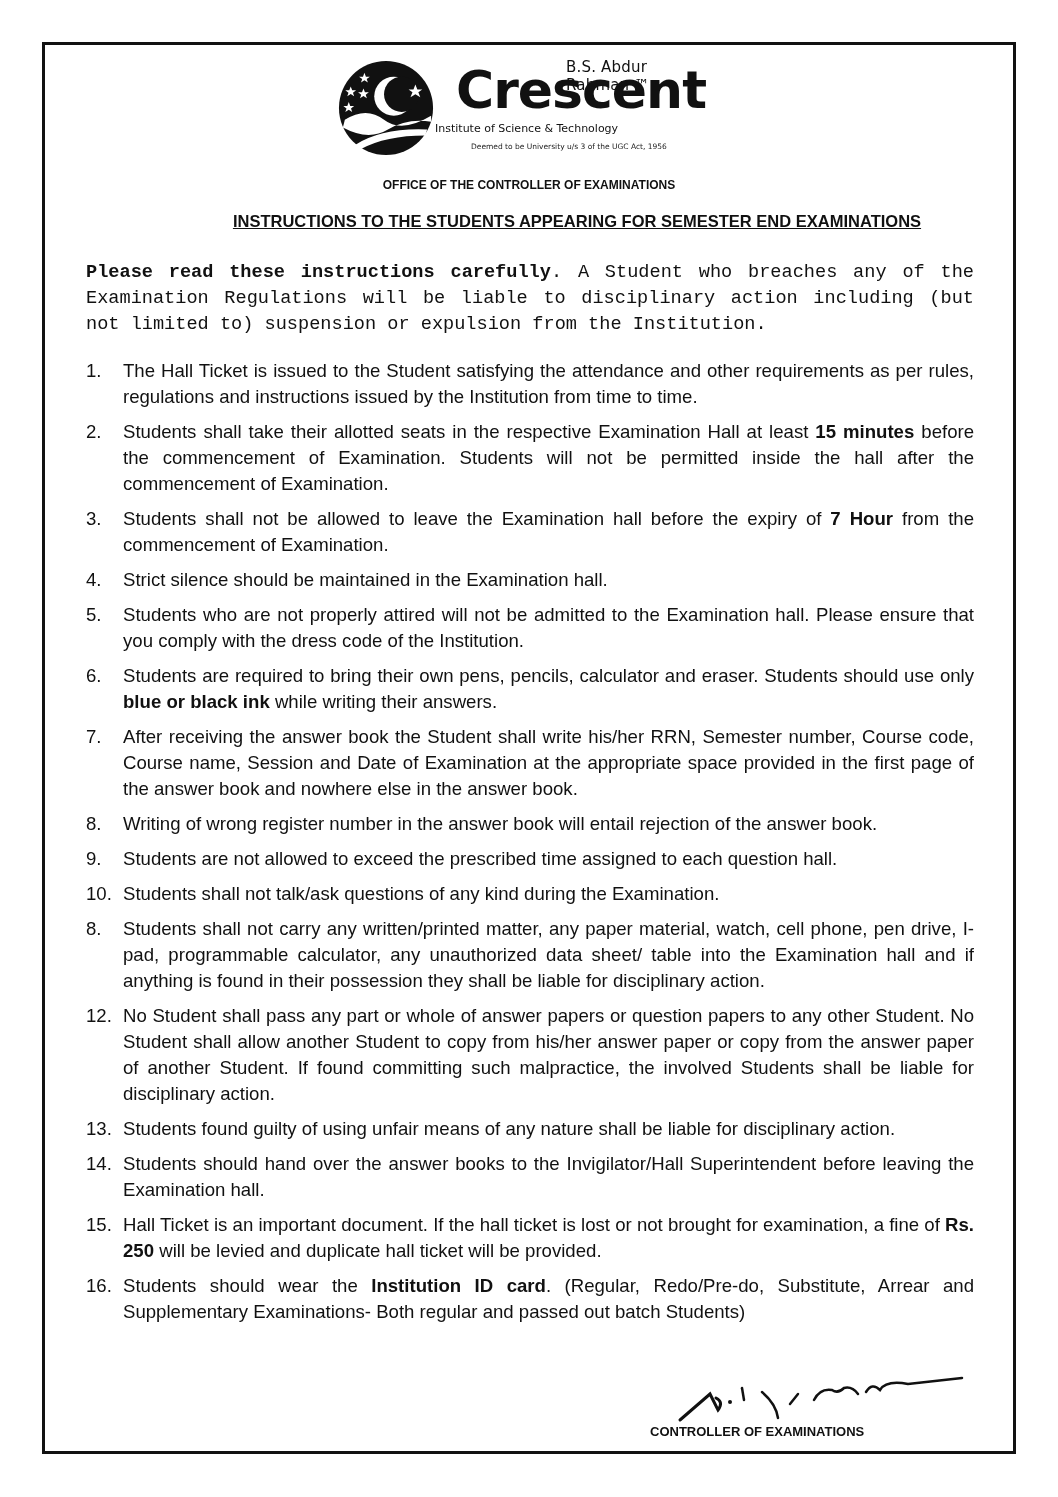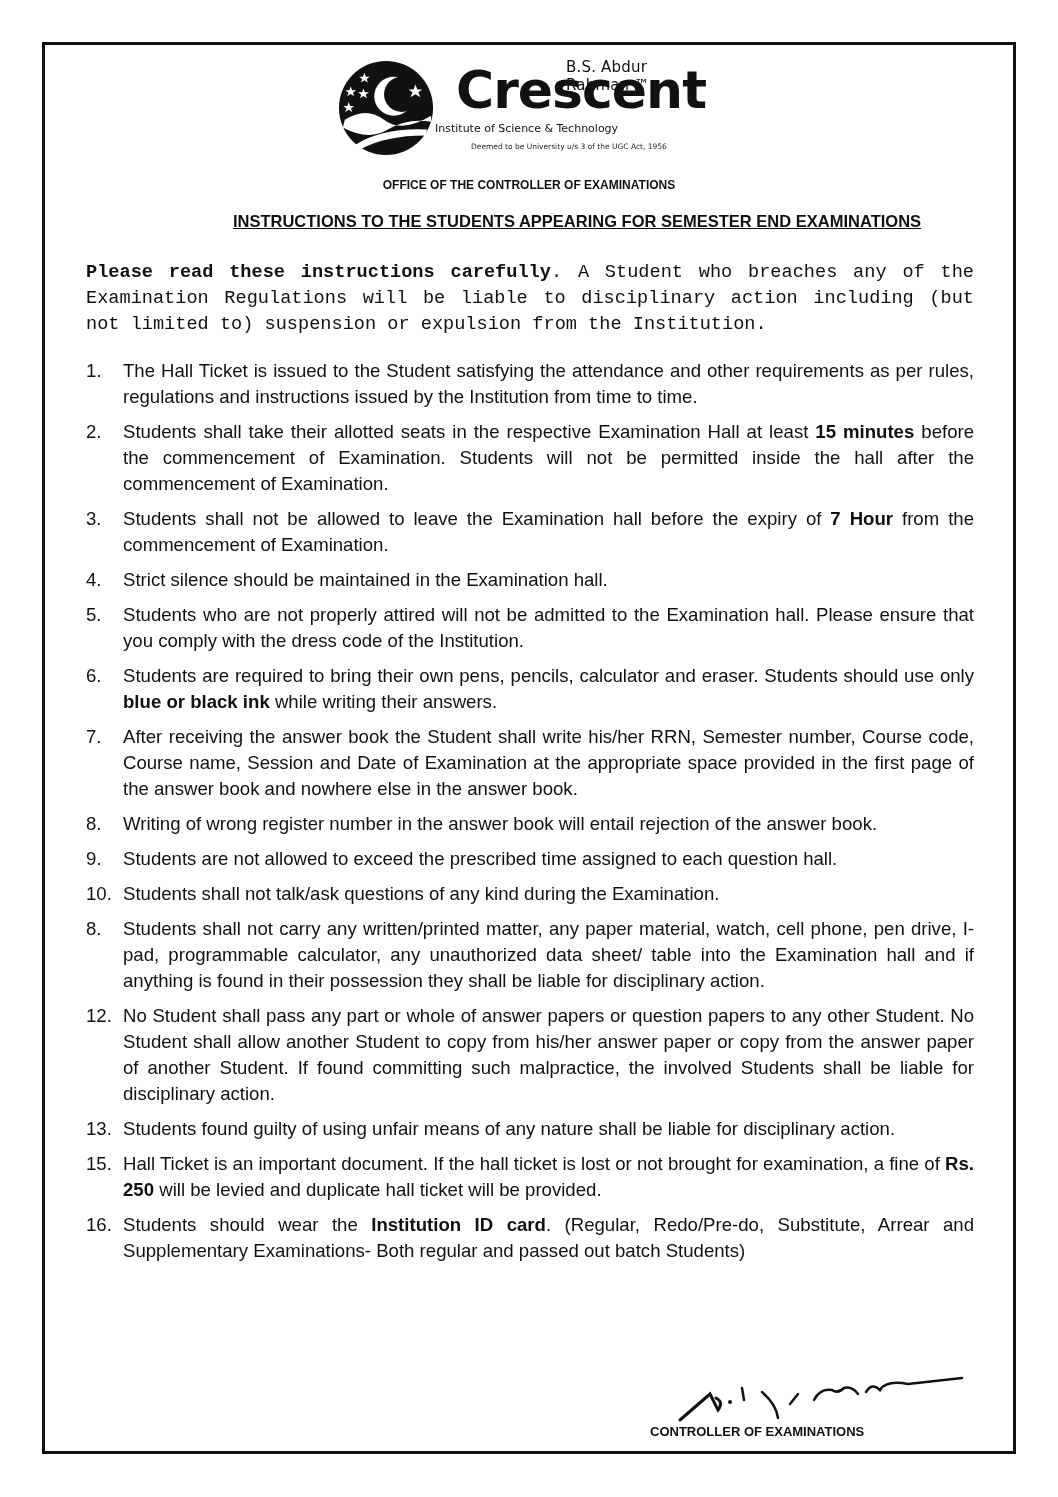--- a/index.html
+++ b/index.html
@@ -91,20 +91,21 @@
     <li class="rule"><span class="rule-num">4.</span><span>Strict silence should be maintained in the Examination hall.</span></li>
     <li class="rule"><span class="rule-num">5.</span><span>Students who are not properly attired will not be admitted to the Examination hall. Please ensure that you comply with the dress code of the Institution.</span></li>
     <li class="rule"><span class="rule-num">6.</span><span>Students are required to bring their own pens, pencils, calculator and eraser.  Students should use only </span><b>blue or black ink</b><span> while writing their answers.</span></li>
     <li class="rule"><span class="rule-num">7.</span><span>After receiving the answer book the Student shall write his/her RRN, Semester number, Course code, Course name, Session and Date of Examination at the appropriate space provided in the first page of the answer book and nowhere else in the answer book.</span></li>
     <li class="rule"><span class="rule-num">8.</span><span>Writing of wrong register number in the answer book will entail rejection of the answer book.</span></li>
     <li class="rule"><span class="rule-num">9.</span><span>Students are not allowed to exceed the prescribed time assigned to each question hall.</span></li>
     <li class="rule"><span class="rule-num">10.</span><span>Students shall not talk/ask questions of any kind during the Examination.</span></li>
     <li class="rule"><span class="rule-num">8.</span><span>Students shall not carry any written/printed matter, any paper material, watch, cell phone, pen drive, I-pad, programmable calculator, any unauthorized data sheet/ table into the Examination hall and if anything is found in their possession they shall be liable for disciplinary action.</span></li>
     <li class="rule"><span class="rule-num">12.</span><span>No Student shall pass any part or whole of answer papers or question papers to any other Student.  No Student shall allow another Student to copy from his/her answer paper or copy from the answer paper of another Student.   If found committing such malpractice, the involved Students shall be liable for disciplinary action.</span></li>
     <li class="rule"><span class="rule-num">13.</span><span>Students found guilty of using unfair means of any nature shall be liable for disciplinary action.</span></li>
+    <li class="rule"><span class="rule-num">14.</span><span>Students should hand over the answer books to the Invigilator/Hall Superintendent before leaving the Examination hall.</span></li>
     <li class="rule"><span class="rule-num">15.</span><span>Hall Ticket is an important document.  If the hall ticket is lost or not brought for examination, a fine of </span><b>Rs. 250</b><span> will be levied and duplicate hall ticket will be provided.</span></li>
     <li class="rule"><span class="rule-num">16.</span><span>Students should wear the </span><b>Institution ID card</b><span>. (Regular, Redo/Pre-do, Substitute, Arrear and Supplementary Examinations- Both regular and passed out batch Students)</span></li>
   </ol>
 </div>
 
 <svg class="signature" viewBox="0 0 300 60">
   <path d="M8 52 L38 26 L46 42 Q52 34 44 30" stroke="#111" stroke-width="3" fill="none" stroke-linecap="round"></path>
   <circle cx="58" cy="34" r="2" fill="#111"></circle>
   <path d="M70 20 L72 32" stroke="#111" stroke-width="2.5" stroke-linecap="round"></path>
   <path d="M90 24 Q104 36 106 50" stroke="#111" stroke-width="2.5" fill="none" stroke-linecap="round"></path>

